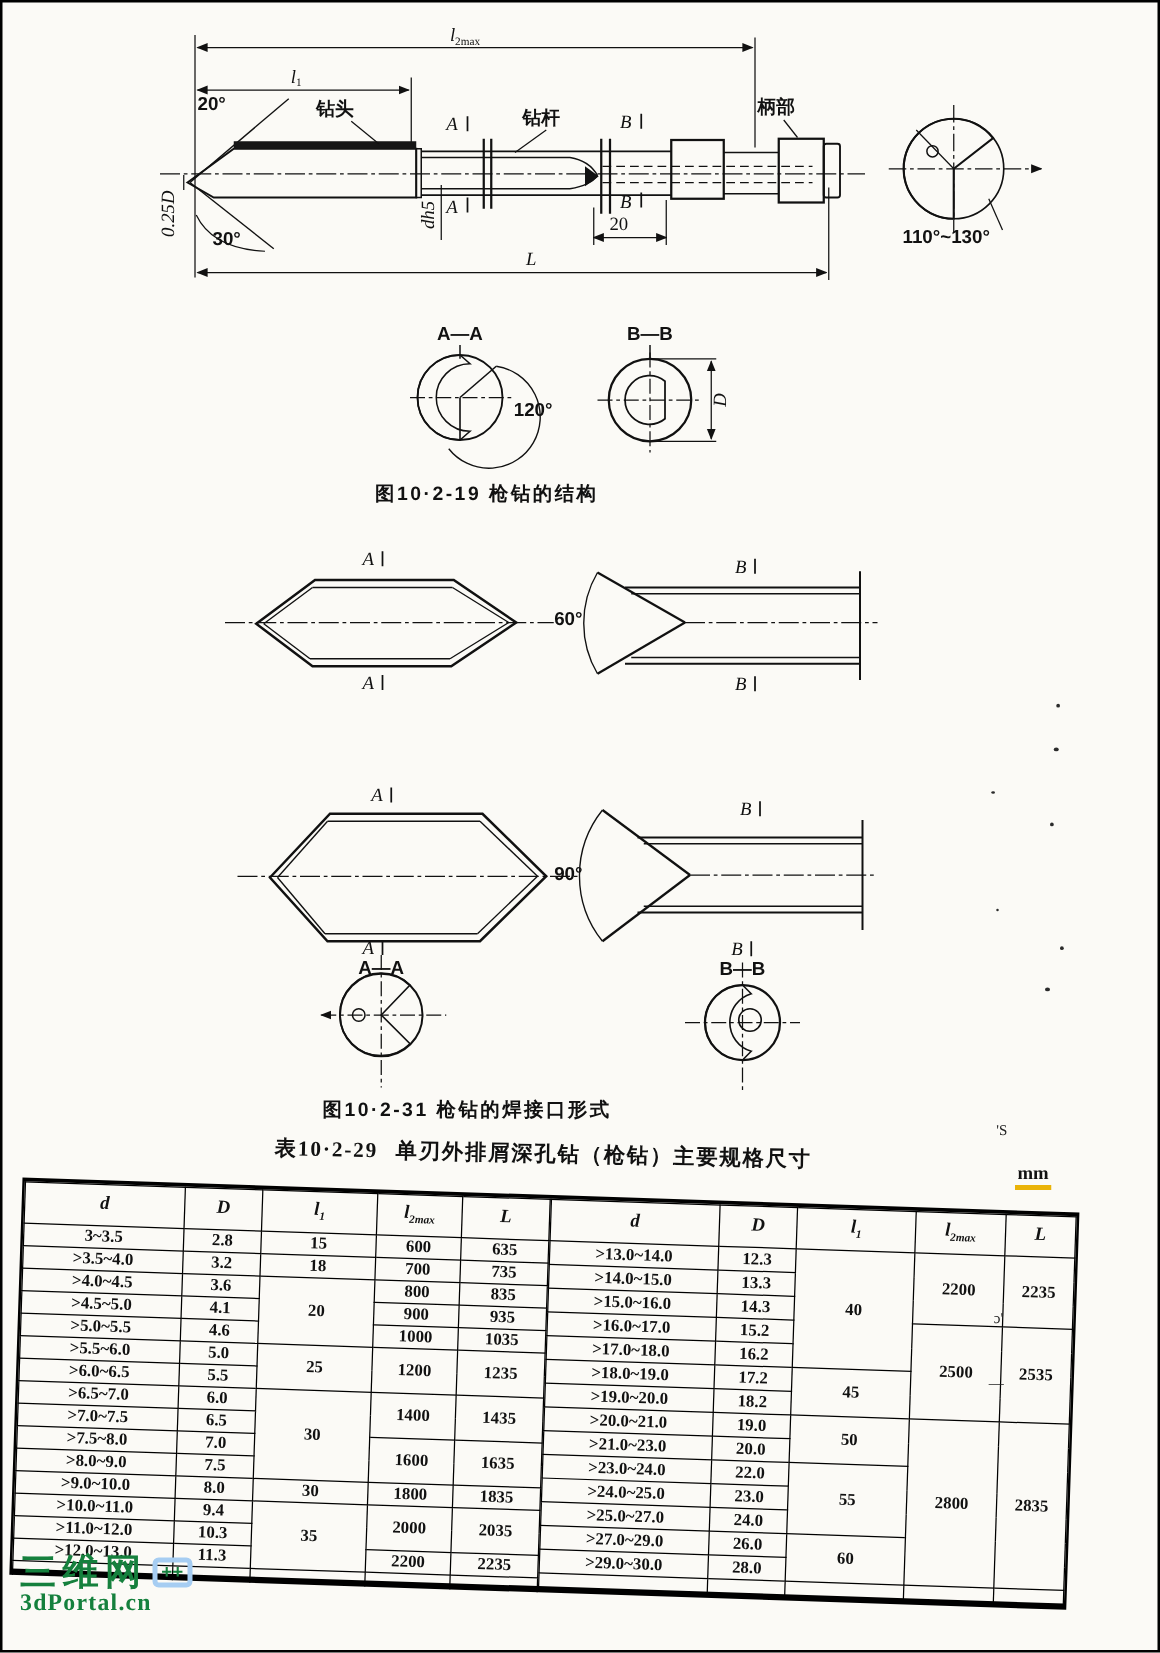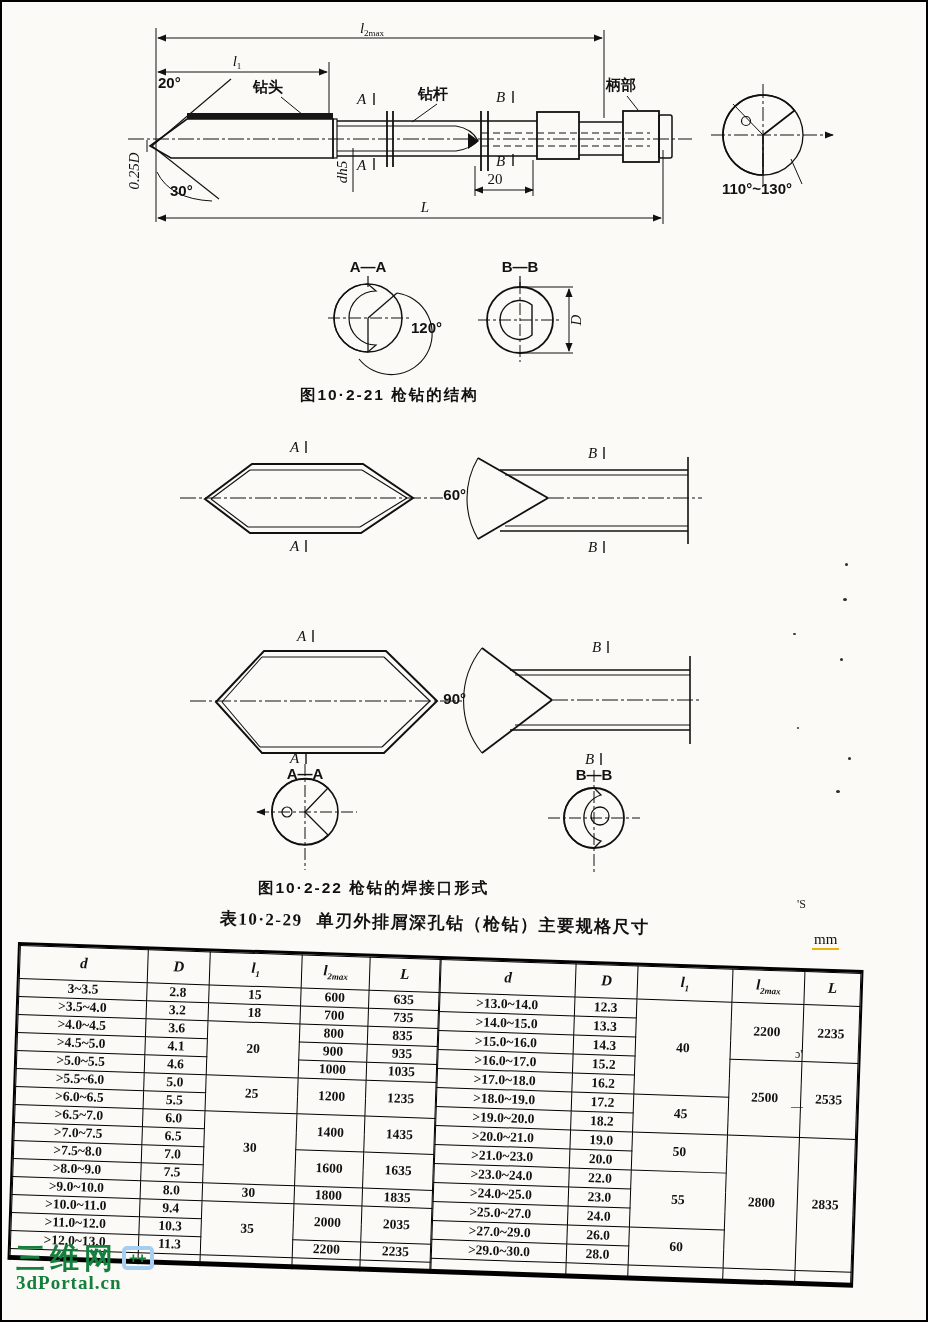--- a/index.html
+++ b/index.html
@@ -13,21 +13,21 @@
   .abs{position:absolute;white-space:nowrap;}
   svg{position:absolute;left:0;overflow:visible;}
   svg text{font-family:"Liberation Serif",serif;font-size:15px;fill:#111;stroke:none;}
   svg .cjk{font-family:"Liberation Sans",sans-serif;font-weight:700;font-size:15px;}
   svg .it{font-style:italic;}
   svg .s{fill:none;stroke:#111;}
   .caption{font-weight:700;font-size:15.5px;letter-spacing:2px;font-family:"Liberation Sans",sans-serif;}
   .ttitle{left:220px;top:907px;font-size:17px;font-weight:700;letter-spacing:1.5px;
           font-family:"Liberation Sans",sans-serif;transform:rotate(1.2deg);transform-origin:0 0;}
   .ttitle .no{font-family:"Liberation Serif",serif;margin-right:14px;}
-  .unit{left:812px;top:931px;font-size:15px;font-weight:400;border-bottom:2px solid #eab308;padding:0 2px;}
+  .unit{left:812px;top:931px;font-size:15px;font-weight:700;border-bottom:4px solid #eab308;padding:0 2px;}
   .twrap{
     position:absolute;left:18px;top:942px;width:846px;height:318px;display:flex;
     transform:rotate(1.9deg);transform-origin:0 0;
     border:2px solid #000;border-top:3px solid #000;border-bottom:5px solid #000;box-sizing:border-box;
   }
   .twrap table{border-collapse:collapse;table-layout:fixed;height:100%;width:423px;
     font-size:13.5px;font-weight:700;}
   .twrap th,.twrap td{border:1px solid #000;text-align:center;padding:0;line-height:1.05;}
   .twrap th{height:32px;font-style:italic;font-size:15px;font-weight:700;}
   .twrap sub{font-size:9px;font-style:italic;}
@@ -171,21 +171,21 @@
     <path class="s" d="M532,305 A19.5,19.5 0 1 0 532,335 L532,305 Z" fill="#fbfaf6" stroke-width="1.4"></path>
     <line class="s" x1="478" y1="320" x2="562" y2="320" stroke-width="1" stroke-dasharray="12 3 3 3"></line>
     <line class="s" x1="520" y1="282" x2="520" y2="362" stroke-width="1" stroke-dasharray="12 3 3 3"></line>
     <line class="s" x1="520" y1="287" x2="573" y2="287" stroke-width="1"></line>
     <line class="s" x1="520" y1="353" x2="573" y2="353" stroke-width="1"></line>
     <line class="s" x1="569" y1="289" x2="569" y2="351" stroke-width="1" marker-start="url(#arr)" marker-end="url(#arr)"></line>
     <text x="581" y="320" class="it" text-anchor="middle" transform="rotate(-90 581 320)">D</text>
   </g>
 </svg>
 
-<div class="abs caption" style="left:300px;top:385px">图10·2-21  枪钻的结构</div>
+<div class="abs caption" style="left:300px;top:385px">图10·2-19  枪钻的结构</div>
 
 <svg width="928" height="480" viewBox="0 420 928 480" style="top:420px">
   <g>
     <polygon class="s" points="205,499 252,464 363,464 413,498 361,533 250,533" stroke-width="2"></polygon>
     <line class="s" x1="250" y1="470" x2="362" y2="470" stroke-width="1.1"></line>
     <line class="s" x1="248" y1="527" x2="360" y2="527" stroke-width="1.1"></line>
     <line class="s" x1="362" y1="470" x2="407" y2="498" stroke-width="1.1"></line>
     <line class="s" x1="360" y1="527" x2="407" y2="498" stroke-width="1.1"></line>
     <line class="s" x1="211" y1="499" x2="250" y2="470" stroke-width="1.1"></line>
     <line class="s" x1="211" y1="499" x2="248" y2="527" stroke-width="1.1"></line>
@@ -257,21 +257,21 @@
   <g>
     <text x="594" y="780" text-anchor="middle" class="cjk">B—B</text>
     <circle class="s" cx="594" cy="818" r="30" stroke-width="1.8"></circle>
     <path class="s" d="M594,788 A30,30 0 0 0 594,848 L601,841 A24,24 0 0 1 601,795 Z" fill="url(#hat)" stroke-width="1.3"></path>
     <circle class="s" cx="600" cy="816" r="9" fill="#fbfaf6" stroke-width="1.3"></circle>
     <line class="s" x1="548" y1="818" x2="640" y2="818" stroke-width="1" stroke-dasharray="12 3 3 3"></line>
     <line class="s" x1="594" y1="770" x2="594" y2="874" stroke-width="1" stroke-dasharray="12 3 3 3"></line>
   </g>
 </svg>
 
-<div class="abs caption" style="left:258px;top:878px">图10·2-22  枪钻的焊接口形式</div>
+<div class="abs caption" style="left:258px;top:878px">图10·2-31  枪钻的焊接口形式</div>
 
 <div class="abs ttitle">
   <span class="no">表10·2-29</span><span>单刃外排屑深孔钻（枪钻）主要规格尺寸</span>
 </div>
 <div class="abs unit">mm</div>
 
 <div class="twrap">
   <table class="tl">
     <colgroup>
         <col style="width:128px">

